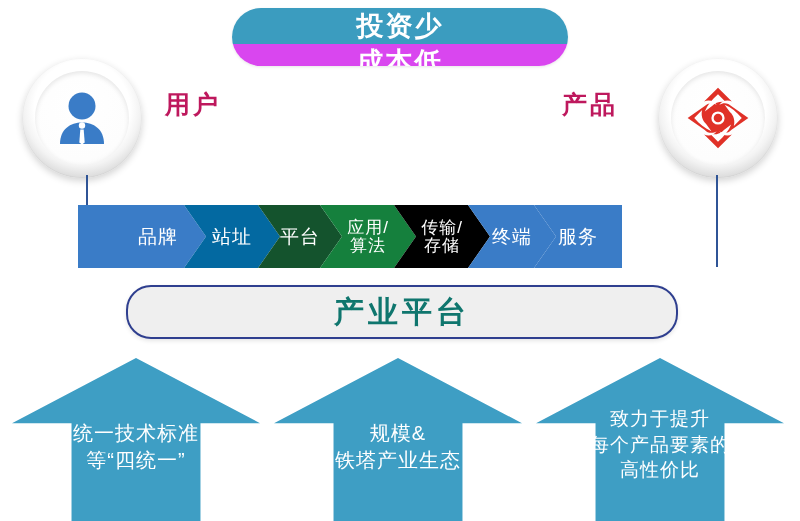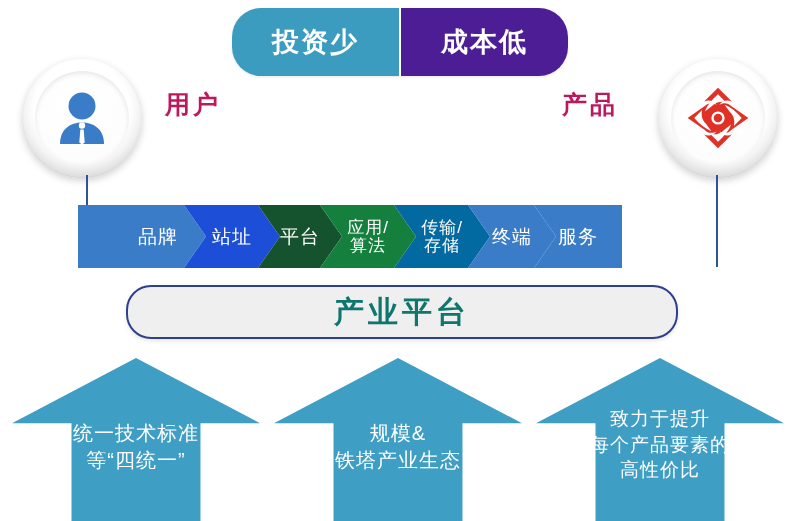--- a/index.html
+++ b/index.html
@@ -5,30 +5,31 @@
   html,body{margin:0;padding:0;background:#ffffff;}
   body{
     width:800px;height:521px;position:relative;overflow:hidden;
     font-family:"Liberation Sans","DejaVu Sans",sans-serif;
     -webkit-font-smoothing:antialiased;
   }
   .stage{position:absolute;inset:0;}
 
   
   .badge{
-    position:absolute;left:232px;top:8px;width:336px;height:68px;
+    position:absolute;left:232px;top:8px;width:336px;height:58px;
     border-radius:29px;overflow:hidden;display:flex;
     box-shadow:0 1px 3px rgba(0,0,0,.10);
+    flex-direction:column;
   }
   .badge-half{
     flex:1 1 50%;display:flex;align-items:center;justify-content:center;
     color:#ffffff;font-size:27px;font-weight:bold;letter-spacing:2px;
   }
   .badge-half.left{background:#3b9cbf;}
-  .badge-half.right{background:#4c1d95;}
+  .badge-half.right{background:#d946ef;}
   .badge-sep{width:2px;background:#ffffff;opacity:.85;}
 
   
   .node{position:absolute;top:58px;width:120px;height:120px;}
   .node.left{left:22px;}
   .node.right{left:658px;}
   .node-ring{
     position:absolute;inset:0;border-radius:50%;
     background:
       radial-gradient(circle at 50% 42%, #ffffff 0%, #ffffff 52%, #f3f3f3 63%, #e2e2e2 72%, #cfcfcf 82%, #e8e8e8 92%, #f7f7f7 100%);
@@ -138,30 +139,30 @@
       </svg>
     </div>
   </div>
   <div class="node-label right">产品</div>
   <div class="stem right"></div>
 
   <div class="band" id="band">
       <div class="seg first" style="background: rgb(58, 124, 199); width: 96px; margin-left: 0px; padding-left: 32px;">
         <span>品牌</span>
       </div>
-      <div class="seg mid" style="background: #1d4ed8; width: 96px; margin-left: -22px;">
+      <div class="seg mid" style="background: #0369a1; width: 96px; margin-left: -22px;">
         <span>站址</span>
       </div>
       <div class="seg mid" style="background: #14532d; width: 84px; margin-left: -22px;">
         <span>平台</span>
       </div>
       <div class="seg mid two-line" style="background: #15803d; width: 96px; margin-left: -22px;">
         <span>应用/<br>算法</span>
       </div>
-      <div class="seg mid two-line" style="background: #0369a1; width: 96px; margin-left: -22px;">
+      <div class="seg mid two-line" style="background: #000000; width: 96px; margin-left: -22px;">
         <span>传输/<br>存储</span>
       </div>
       <div class="seg mid" style="background: rgb(58, 124, 199); width: 88px; margin-left: -22px;">
         <span>终端</span>
       </div>
       <div class="seg last" style="background: rgb(58, 124, 199); width: 88px; margin-left: -22px;">
         <span>服务</span>
       </div>
     </div>
 

